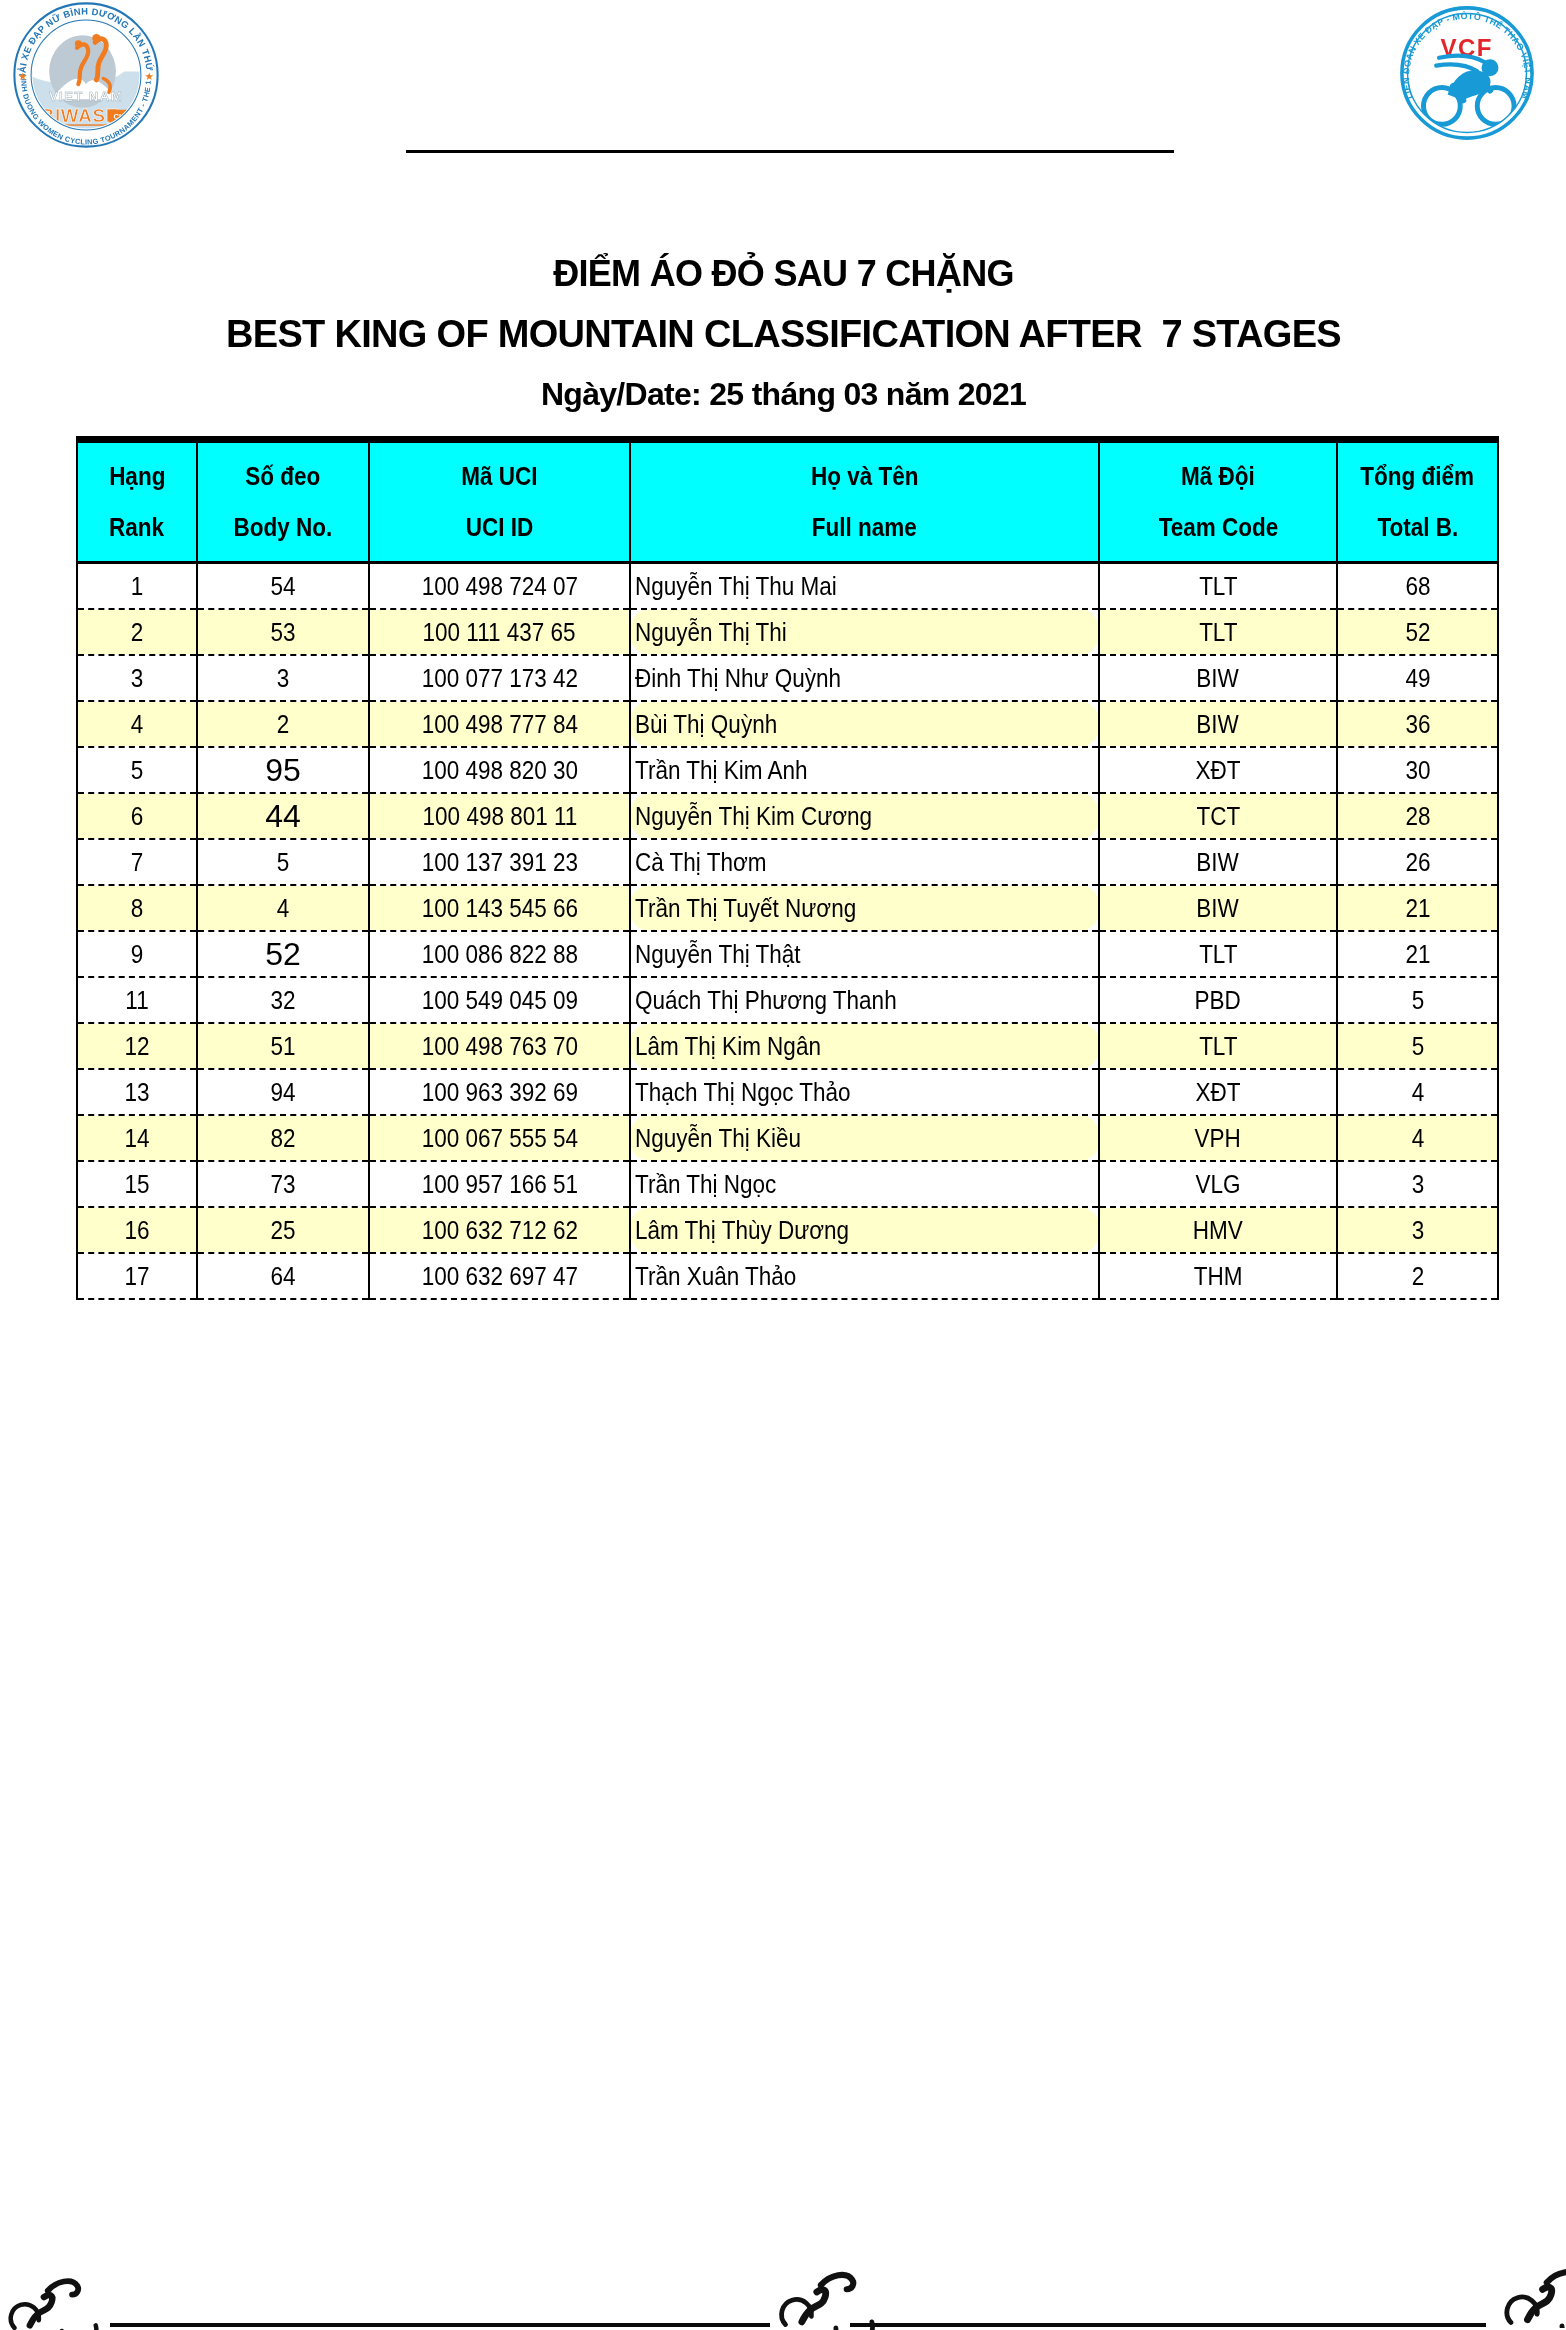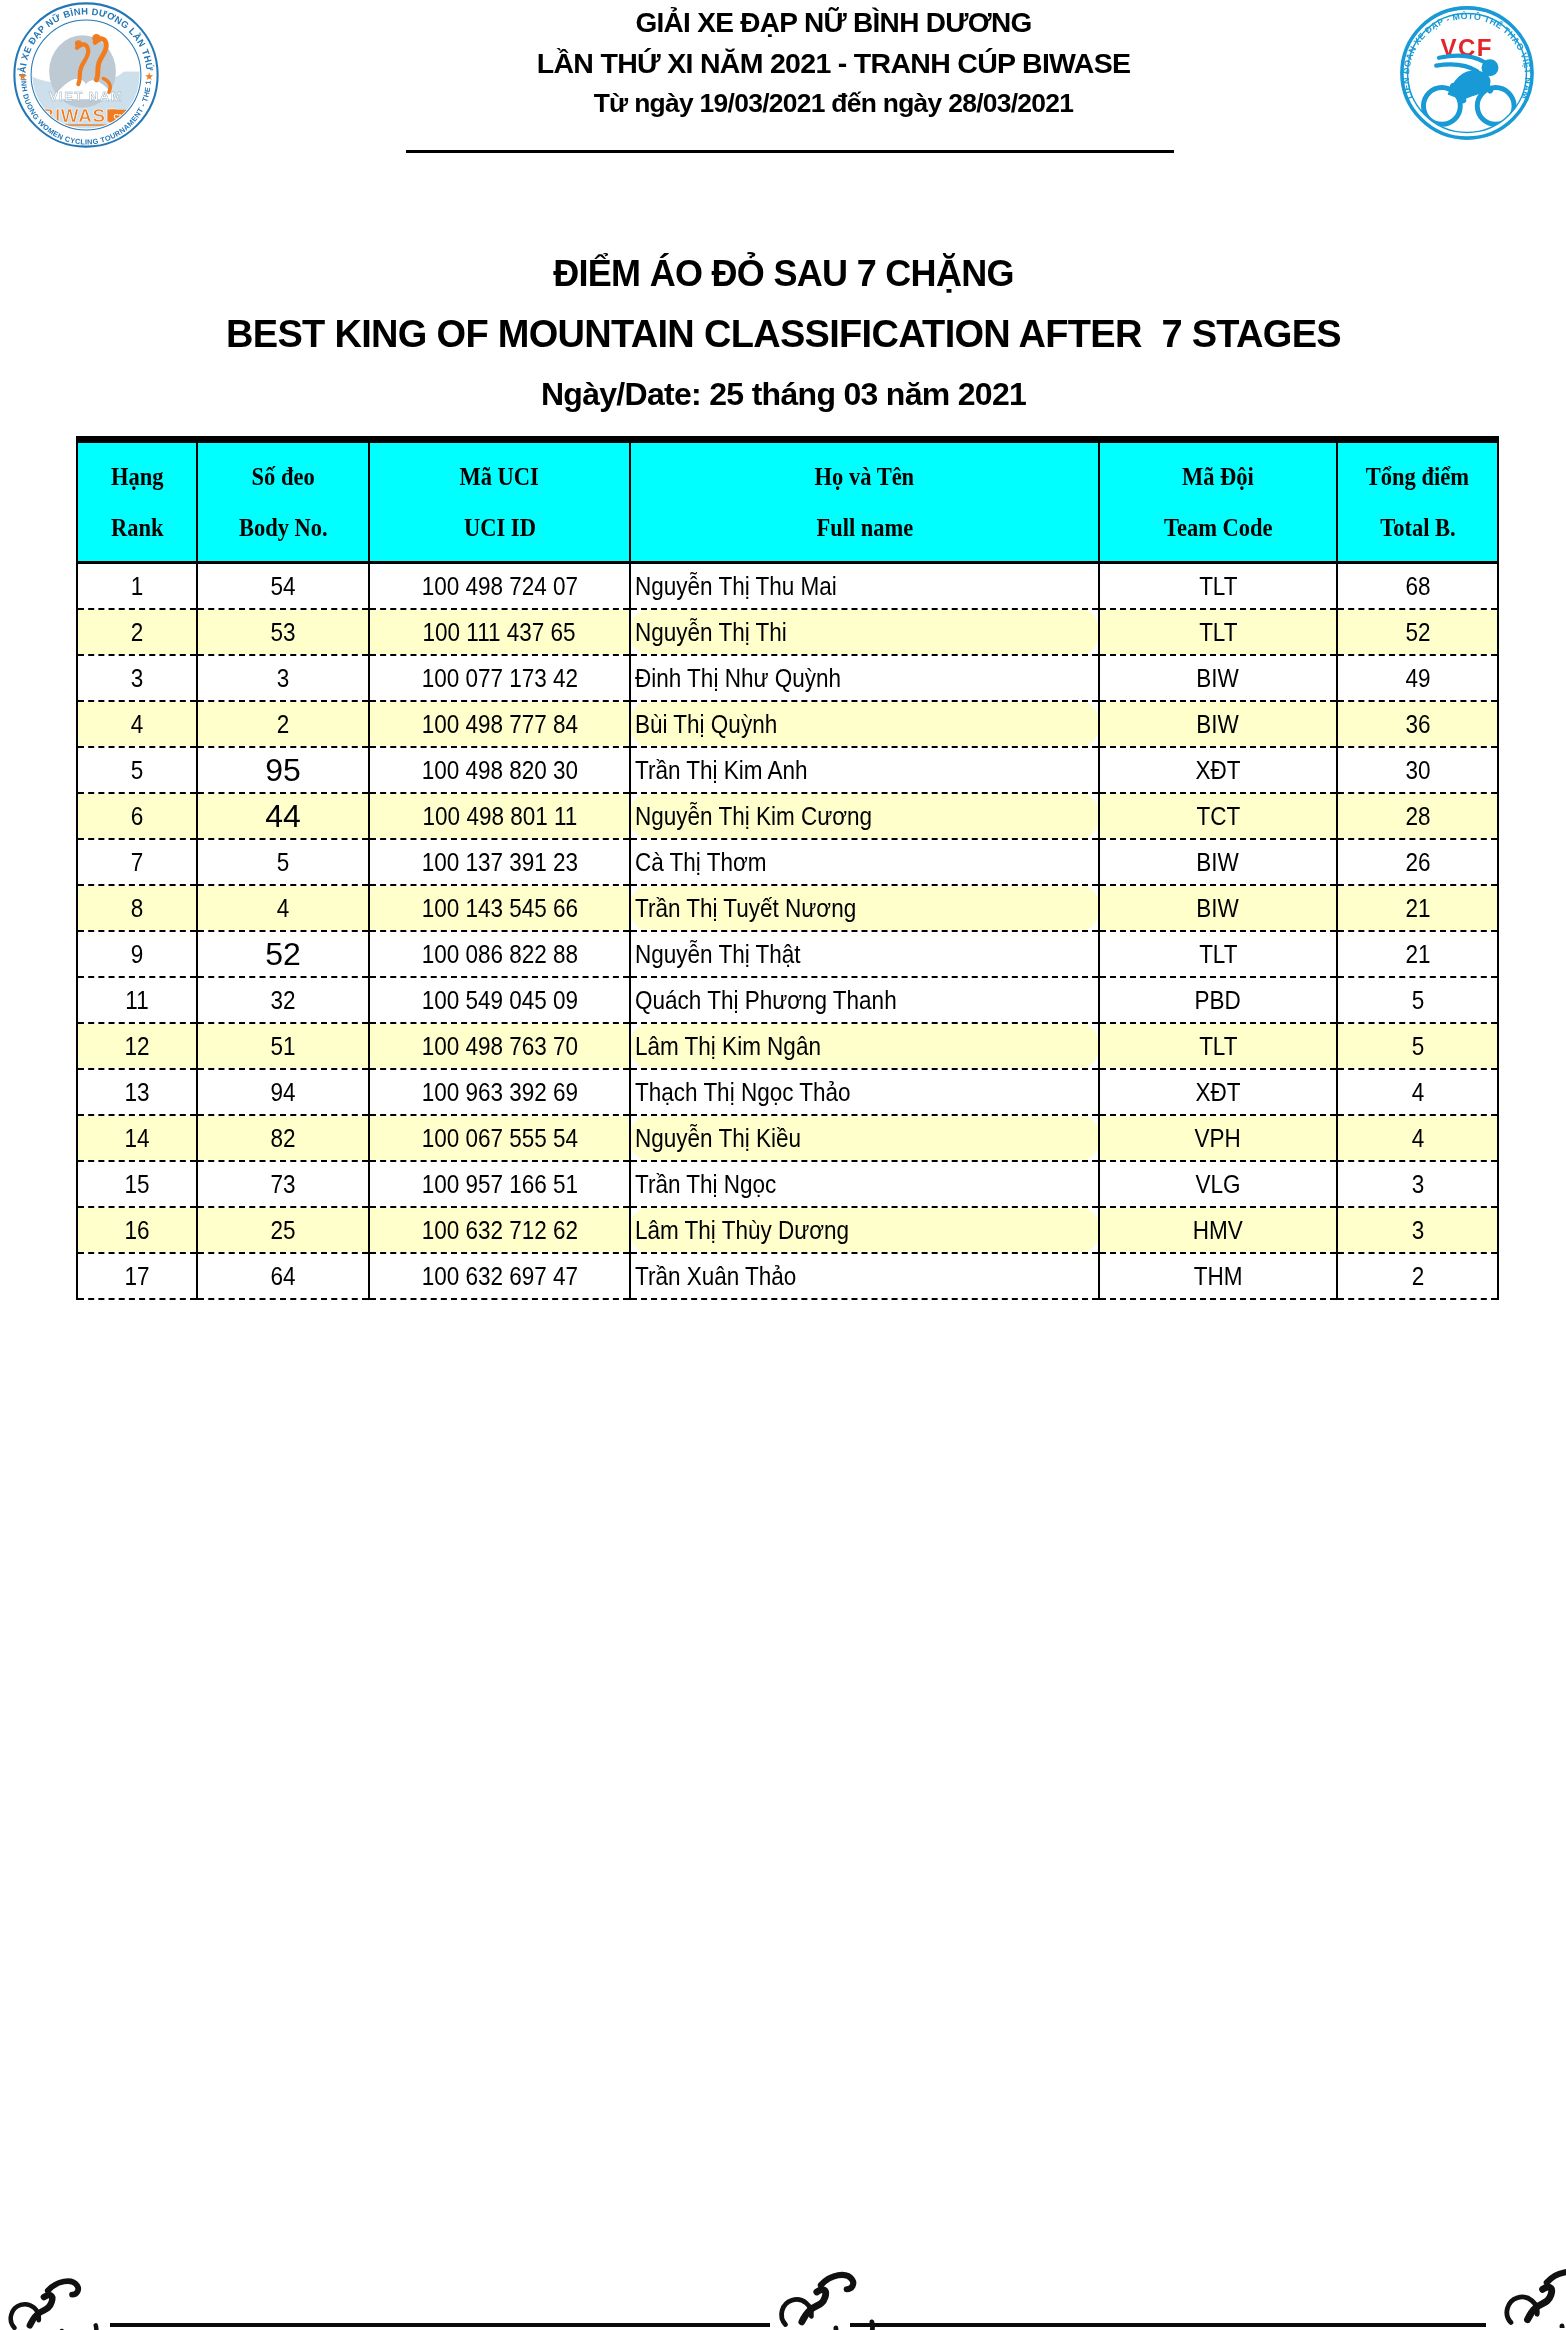--- a/index.html
+++ b/index.html
@@ -53,21 +53,21 @@
   table.results col.c6{width:161px;}
   table.results th{
     background:#00ffff;
     border-right:2.8px solid #000;
     border-bottom:3.5px solid #000;
     height:118px;
     font-size:25px;font-weight:bold;
     text-align:center;vertical-align:middle;
     padding:0;
   }
-  table.results th .hline{line-height:35px;font-family:Liberation Serif, serif;}
+  table.results th .hline{line-height:35px;}
   table.results th .hgap{height:16.7px;}
   table.results td{
     border-right:2.8px solid #000;
     border-bottom:2.1px dashed #000;
     height:44px;
     font-size:25px;font-weight:normal;
     text-align:center;vertical-align:middle;
     padding:0;
     overflow:hidden;white-space:nowrap;
   }
@@ -126,25 +126,20 @@
     <text font-size="13.5" font-weight="bold" fill="#2377b6" letter-spacing="0.5">
       <textPath href="#lg-top" startOffset="50%" text-anchor="middle">GIẢI XE ĐẠP NỮ BÌNH DƯƠNG LẦN THỨ XI</textPath>
     </text>
     <text font-size="10.5" font-weight="bold" fill="#2377b6" letter-spacing="0.5">
       <textPath href="#lg-bot" startOffset="50%" text-anchor="middle">BINH DUONG WOMEN CYCLING TOURNAMENT - THE 11°</textPath>
     </text>
     <text x="14" y="112" font-size="15" fill="#f07c1f" text-anchor="middle">★</text>
     <text x="196" y="112" font-size="15" fill="#f07c1f" text-anchor="middle">★</text>
   </svg>
 
-  <div class="org-block">
-    <div class="org-l1">GIẢI XE ĐẠP NỮ BÌNH DƯƠNG</div>
-    <div class="org-l2">LẦN THỨ XI NĂM 2021 - TRANH CÚP BIWASE</div>
-    <div class="org-l3">Từ ngày 19/03/2021 đến ngày 28/03/2021</div>
-  </div>
 
   <svg class="logo-right" viewBox="0 0 195 195">
     <defs>
       <clipPath id="rg-clip">
           <circle cx="97.5" cy="97.5" r="84"></circle>
         </clipPath>
       <path id="rg-top" d="M 20,130 A 82,82 0 1 1 175,130" fill="none"></path>
     </defs>
     <circle cx="97.5" cy="97.5" r="92" fill="#ffffff" stroke="#189ad6" stroke-width="5"></circle>
     <circle cx="97.5" cy="97.5" r="84" fill="none" stroke="#189ad6" stroke-width="2"></circle>

